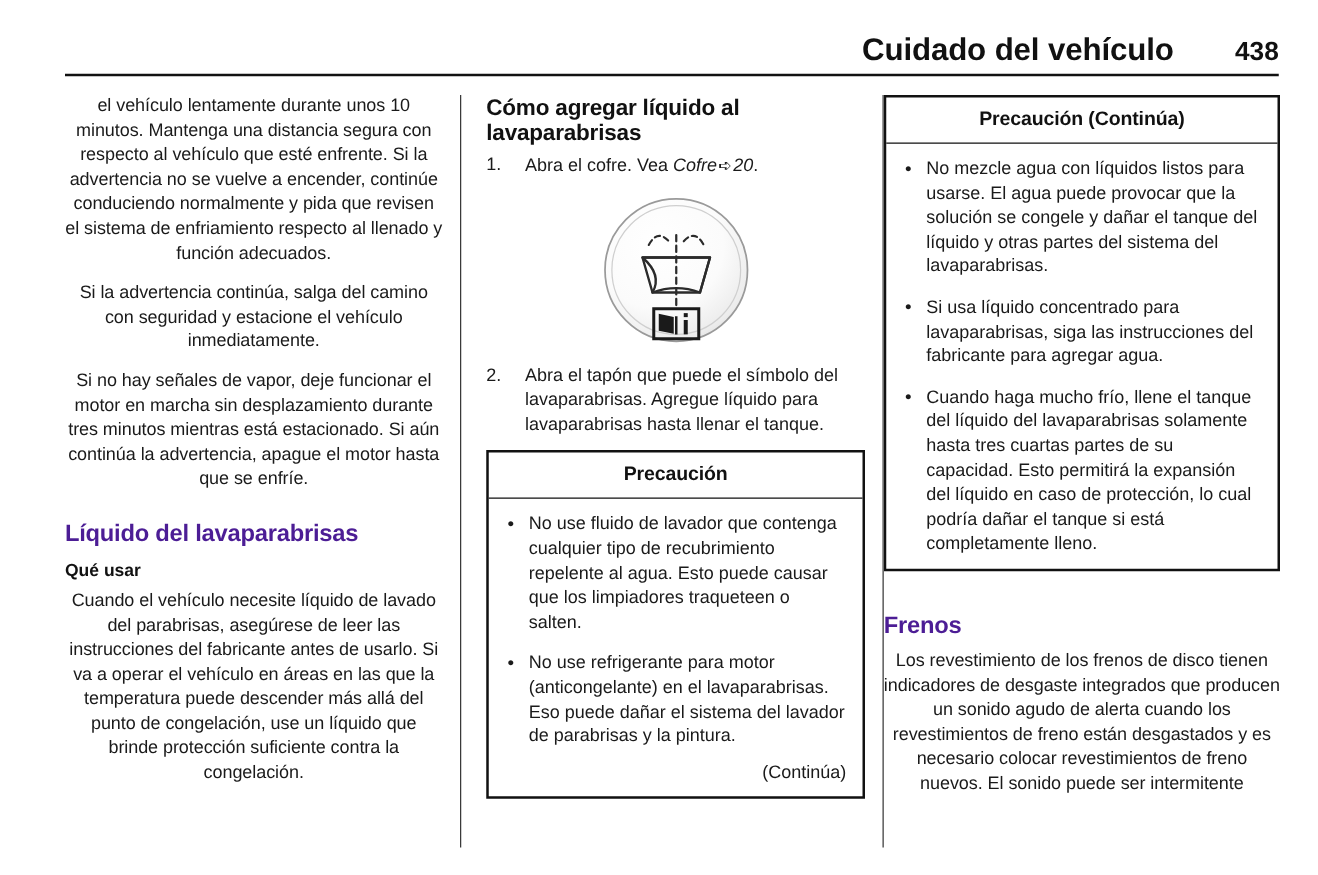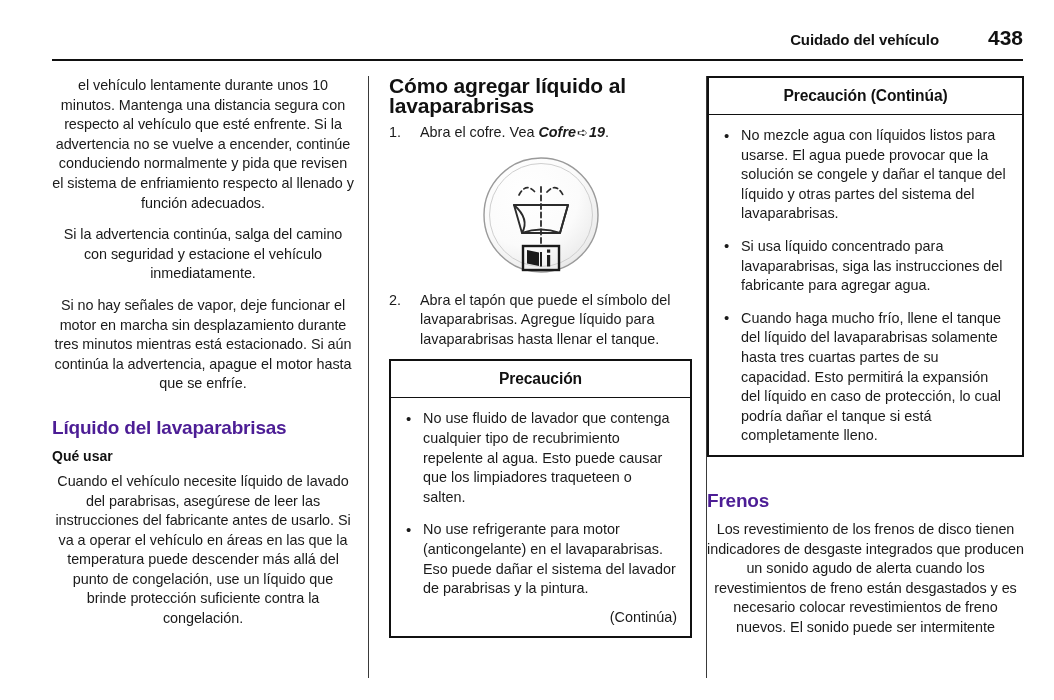--- a/index.html
+++ b/index.html
@@ -28,21 +28,21 @@
     position: absolute;
     left: 52px;
     top: 26px;
     width: 971px;
     height: 32px;
     display: flex;
     align-items: baseline;
     justify-content: flex-end;
   }
   .header-title {
-    font-size: 15px;
+    font-size: 25px;
     font-weight: bold;
     letter-spacing: -0.1px;
     color: #111;
   }
   .header-pageno {
     font-size: 21px;
     font-weight: bold;
     color: #111;
     margin-left: 44px;
     width: 40px;
@@ -101,21 +101,21 @@
   h3.subsection {
     margin: 8px 0 6px 0;
     font-size: 14px;
     font-weight: bold;
     line-height: 19px;
     color: #111;
   }
 
   h2.colhead {
     margin: 0 0 7px 0;
-    font-size: 21px;
+    font-size: 18px;
     font-weight: bold;
     line-height: 20px;
     color: #111;
     letter-spacing: -0.15px;
   }
 
   
   ol.steps {
     margin: 0;
     padding: 0;
@@ -131,21 +131,20 @@
   ol.steps > li .num {
     position: absolute;
     left: 0;
     top: 0;
     width: 22px;
     text-align: left;
     font-size: 14.4px;
   }
   .xref {
     font-style: italic;
-    font-weight: bold;
   }
   .xref-arrow {
     font-style: normal;
     display: inline-block;
     font-size: 13px;
     transform: translateY(0px);
     padding: 0 1px;
   }
 
   
@@ -225,21 +224,21 @@
     <h2 class="section">Líquido del lavaparabrisas</h2>
     <h3 class="subsection">Qué usar</h3>
     <p class="body">Cuando el vehículo necesite líquido de lavado del parabrisas, asegúrese de leer las instrucciones del fabricante antes de usarlo. Si va a operar el vehículo en áreas en las que la temperatura puede descender más allá del punto de congelación, use un líquido que brinde protección suficiente contra la congelación.</p>
   </div>
 
   <div class="col col2">
     <h2 class="colhead">Cómo agregar líquido al lavaparabrisas</h2>
 
     <ol class="steps">
       <li>
-        <span class="num">1.</span><span>Abra el cofre. Vea </span><span class="xref">Cofre</span><span class="xref-arrow">➪</span><span class="xref">19</span><span>.</span>
+        <span class="num">1.</span><span>Abra el cofre. Vea </span><span class="xref">Cofre</span><span class="xref-arrow">➪</span><span class="xref">20</span><span>.</span>
       </li>
     </ol>
 
     <div class="figure">
       <svg class="cap-svg" width="124" height="124" viewBox="0 0 124 124" aria-hidden="true">
         <defs>
           <radialGradient id="capShade" cx="38%" cy="32%" r="78%">
             <stop offset="0%" stop-color="#ffffff"></stop>
             <stop offset="58%" stop-color="#fbfbfb"></stop>
             <stop offset="88%" stop-color="#ececec"></stop>

